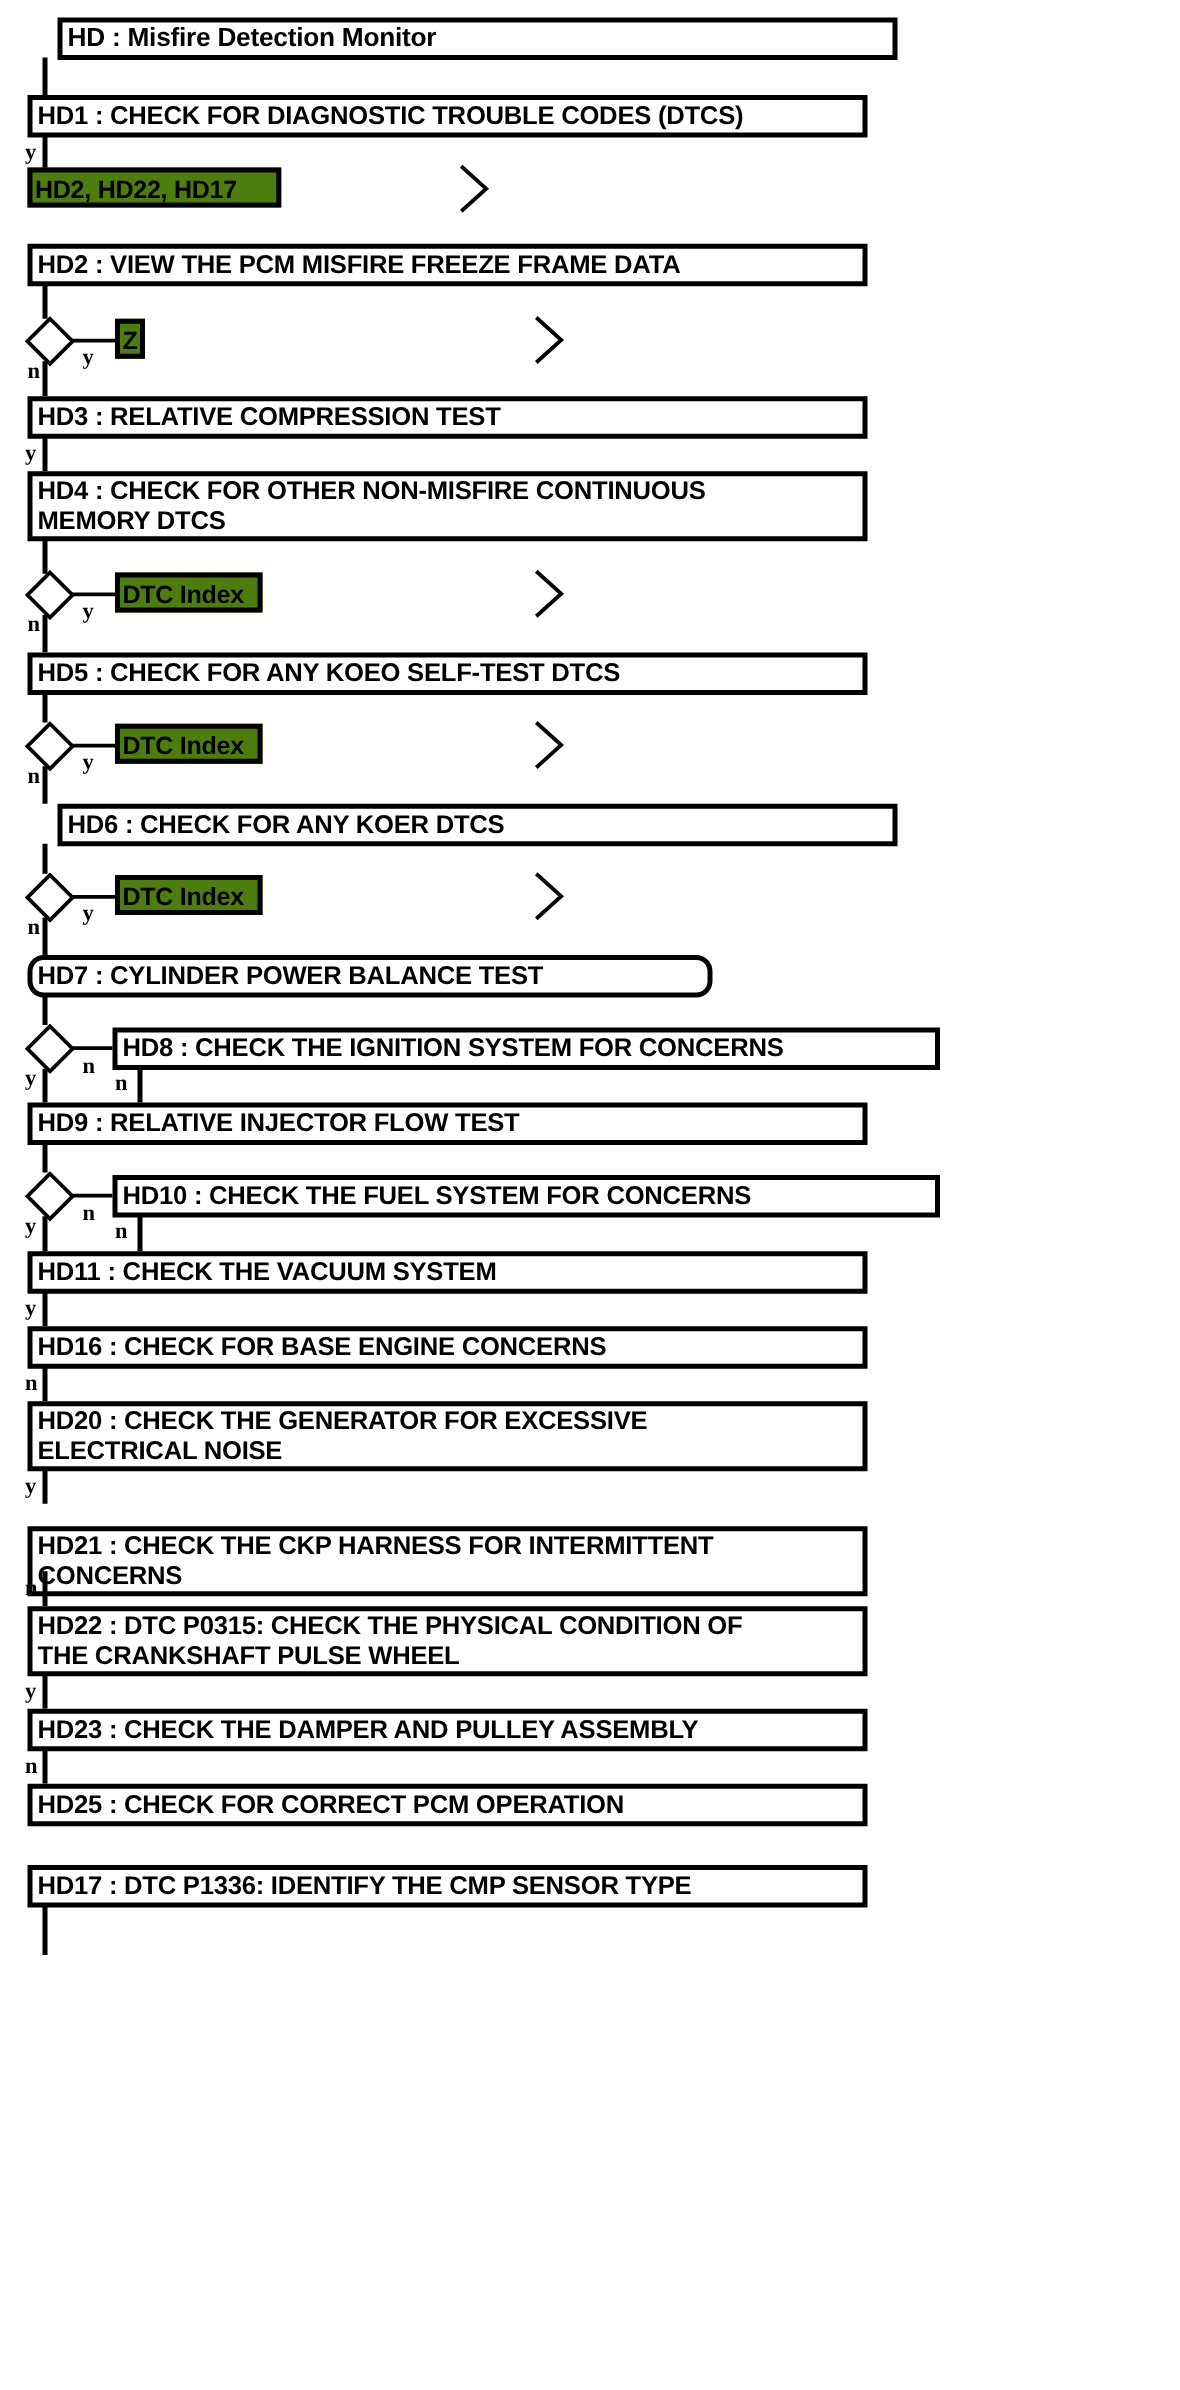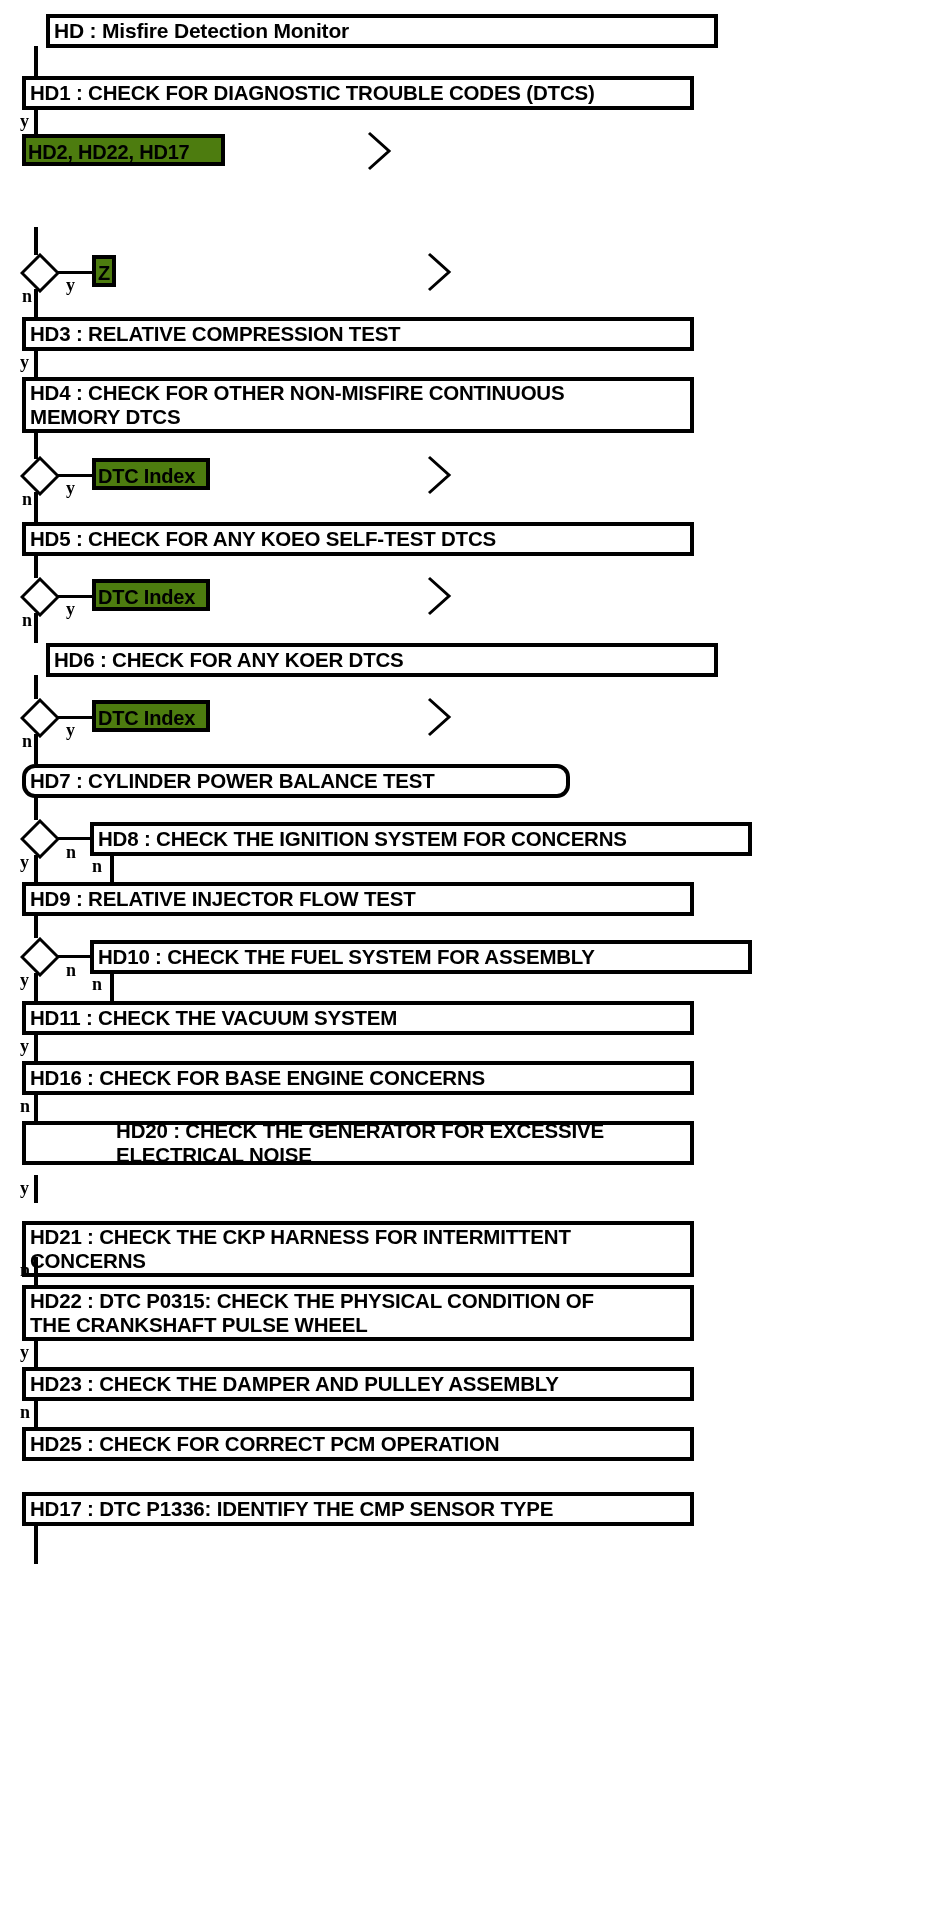--- a/index.html
+++ b/index.html
@@ -97,20 +97,23 @@
 
   <div class="refbox" style="left:22px; top:134px; width:203px; height:32px;">
     <span class="txt">HD2, HD22, HD17</span>
   </div>
   <div class="chev" style="left:365px; top:129px;">
     <svg width="30" height="44" viewBox="0 0 30 44">
         <polyline points="4,4 24,22 4,40" fill="none" stroke="#000" stroke-width="3"></polyline>
       </svg>
   </div>
 
+  <div class="node step" style="left:22px; top:195px; width:672px; height:34px;">
+    <span class="txt">HD2 : VIEW THE PCM MISFIRE FREEZE FRAME DATA</span>
+  </div>
   <div class="vline" style="left:34px; top:227px; height:28px;"></div>
 
   <div class="diamond" style="left:20px; top:253px;">
     <svg width="40" height="40" viewBox="0 0 40 40">
         <polygon points="20,2 38,20 20,38 2,20" fill="#fff" stroke="#000" stroke-width="3"></polygon>
       </svg>
   </div>
   <div class="hline" style="left:56px; top:271px; width:38px;"></div>
   <div class="blabel" style="left:66px; top:276px;">y</div>
   <div class="blabel" style="left:22px; top:287px;">n</div>
@@ -227,39 +230,39 @@
 
   <div class="diamond" style="left:20px; top:937px;">
     <svg width="40" height="40" viewBox="0 0 40 40">
         <polygon points="20,2 38,20 20,38 2,20" fill="#fff" stroke="#000" stroke-width="3"></polygon>
       </svg>
   </div>
   <div class="hline" style="left:56px; top:955px; width:36px;"></div>
   <div class="blabel" style="left:66px; top:961px;">n</div>
   <div class="blabel" style="left:20px; top:971px;">y</div>
   <div class="node step" style="left:90px; top:940px; width:662px; height:34px;">
-    <span class="txt">HD10 : CHECK THE FUEL SYSTEM FOR ASSEMBLY</span>
+    <span class="txt">HD10 : CHECK THE FUEL SYSTEM FOR CONCERNS</span>
   </div>
   <div class="vline" style="left:110px; top:972px; height:30px;"></div>
   <div class="blabel" style="left:92px; top:975px;">n</div>
   <div class="vline" style="left:34px; top:973px; height:29px;"></div>
 
   <div class="node step" style="left:22px; top:1001px; width:672px; height:34px;">
     <span class="txt">HD11 : CHECK THE VACUUM SYSTEM</span>
   </div>
   <div class="vline" style="left:34px; top:1033px; height:28px;"></div>
   <div class="blabel" style="left:20px; top:1037px;">y</div>
 
   <div class="node step" style="left:22px; top:1061px; width:672px; height:34px;">
     <span class="txt">HD16 : CHECK FOR BASE ENGINE CONCERNS</span>
   </div>
   <div class="vline" style="left:34px; top:1093px; height:28px;"></div>
   <div class="blabel" style="left:20px; top:1097px;">n</div>
 
-  <div class="node step2" style="left:22px; top:1121px; width:672px; height:44px;justify-content:center;">
+  <div class="node step2" style="left:22px; top:1121px; width:672px; height:56px;">
     <span class="txt">HD20 : CHECK THE GENERATOR FOR EXCESSIVE
 ELECTRICAL NOISE</span>
   </div>
   <div class="vline" style="left:34px; top:1175px; height:28px;"></div>
   <div class="blabel" style="left:20px; top:1179px;">y</div>
 
   <div class="node step2" style="left:22px; top:1221px; width:672px; height:56px;">
     <span class="txt">HD21 : CHECK THE CKP HARNESS FOR INTERMITTENT
 CONCERNS</span>
   </div>

